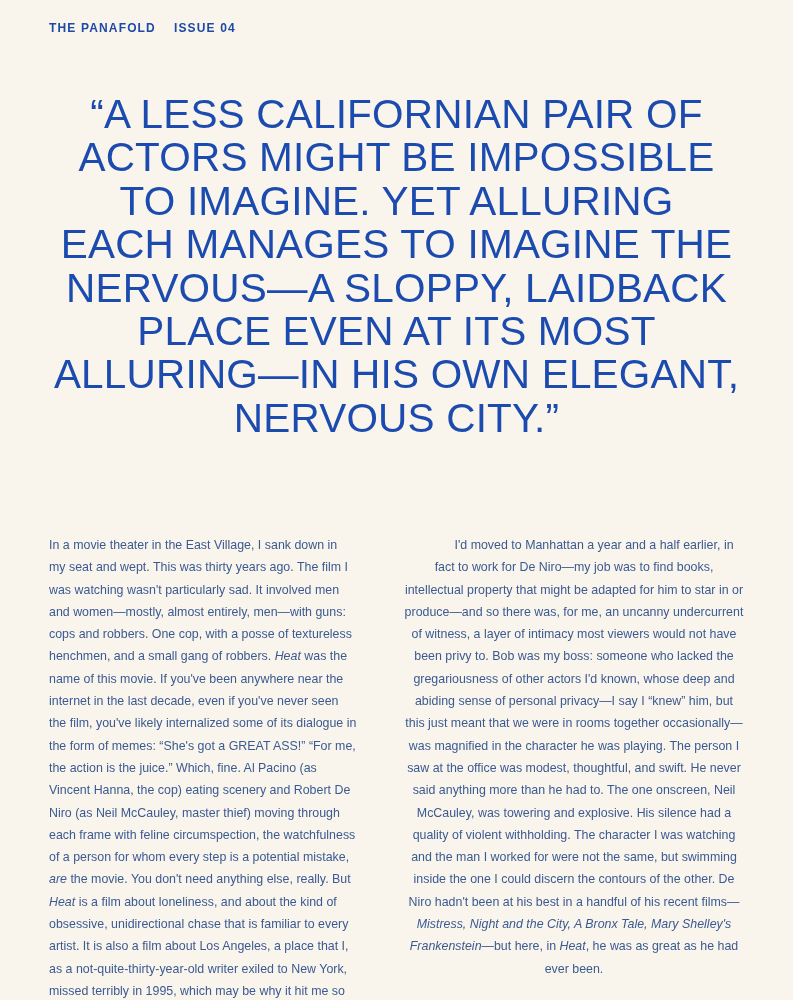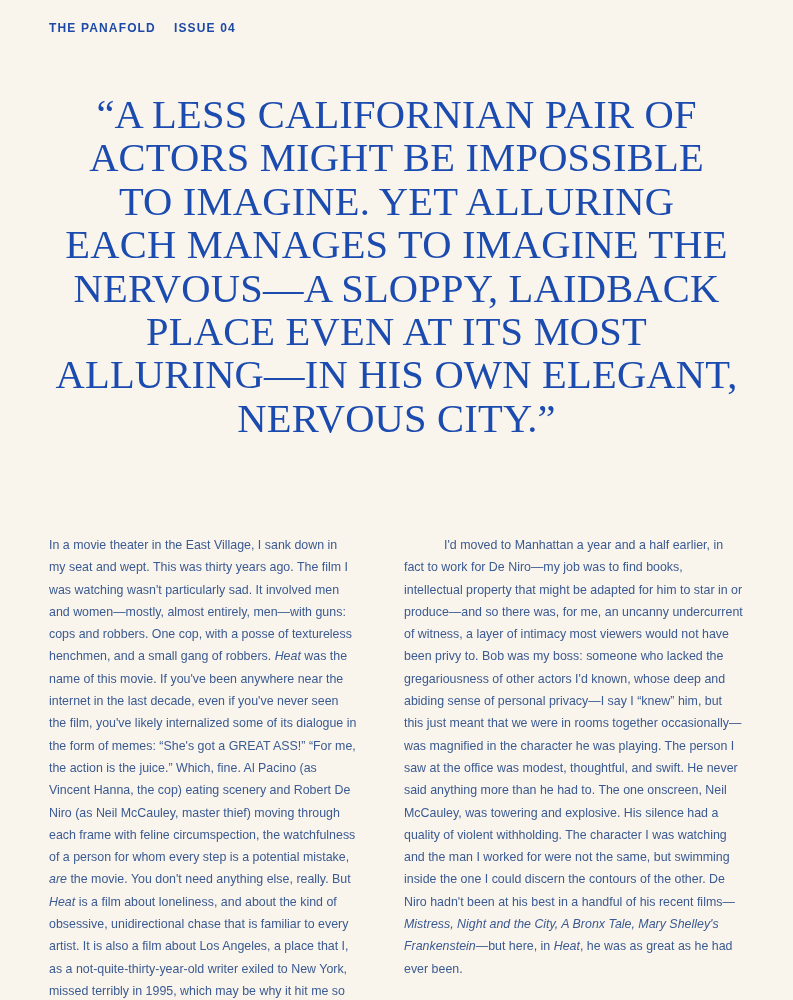--- a/index.html
+++ b/index.html
@@ -41,21 +41,21 @@
   }
 
   
   .pullquote {
     position: absolute;
     top: 93px;
     left: 50px;
     width: 693px;
     text-align: center;
     color: #1c4bb0;
-    font-family: Liberation Serif, serif;
+    font-family: Liberation Sans, sans-serif;
     font-size: 40.5px;
     line-height: 43.4px;
     letter-spacing: 0.2px;
     font-weight: normal;
   }
   .pullquote .ql {
     display: block;
     white-space: nowrap;
   }
 
@@ -77,20 +77,21 @@
     text-align: left;
   }
   .col.right {
     width: 340px;
   }
   .col p {
     margin: 0;
   }
   .col p.indented {
     text-indent: 40px;
+    text-align: center;
   }
   .col em {
   }
 </style>
 </head>
 <body>
 
 <div class="page">
 
   <div class="masthead">

